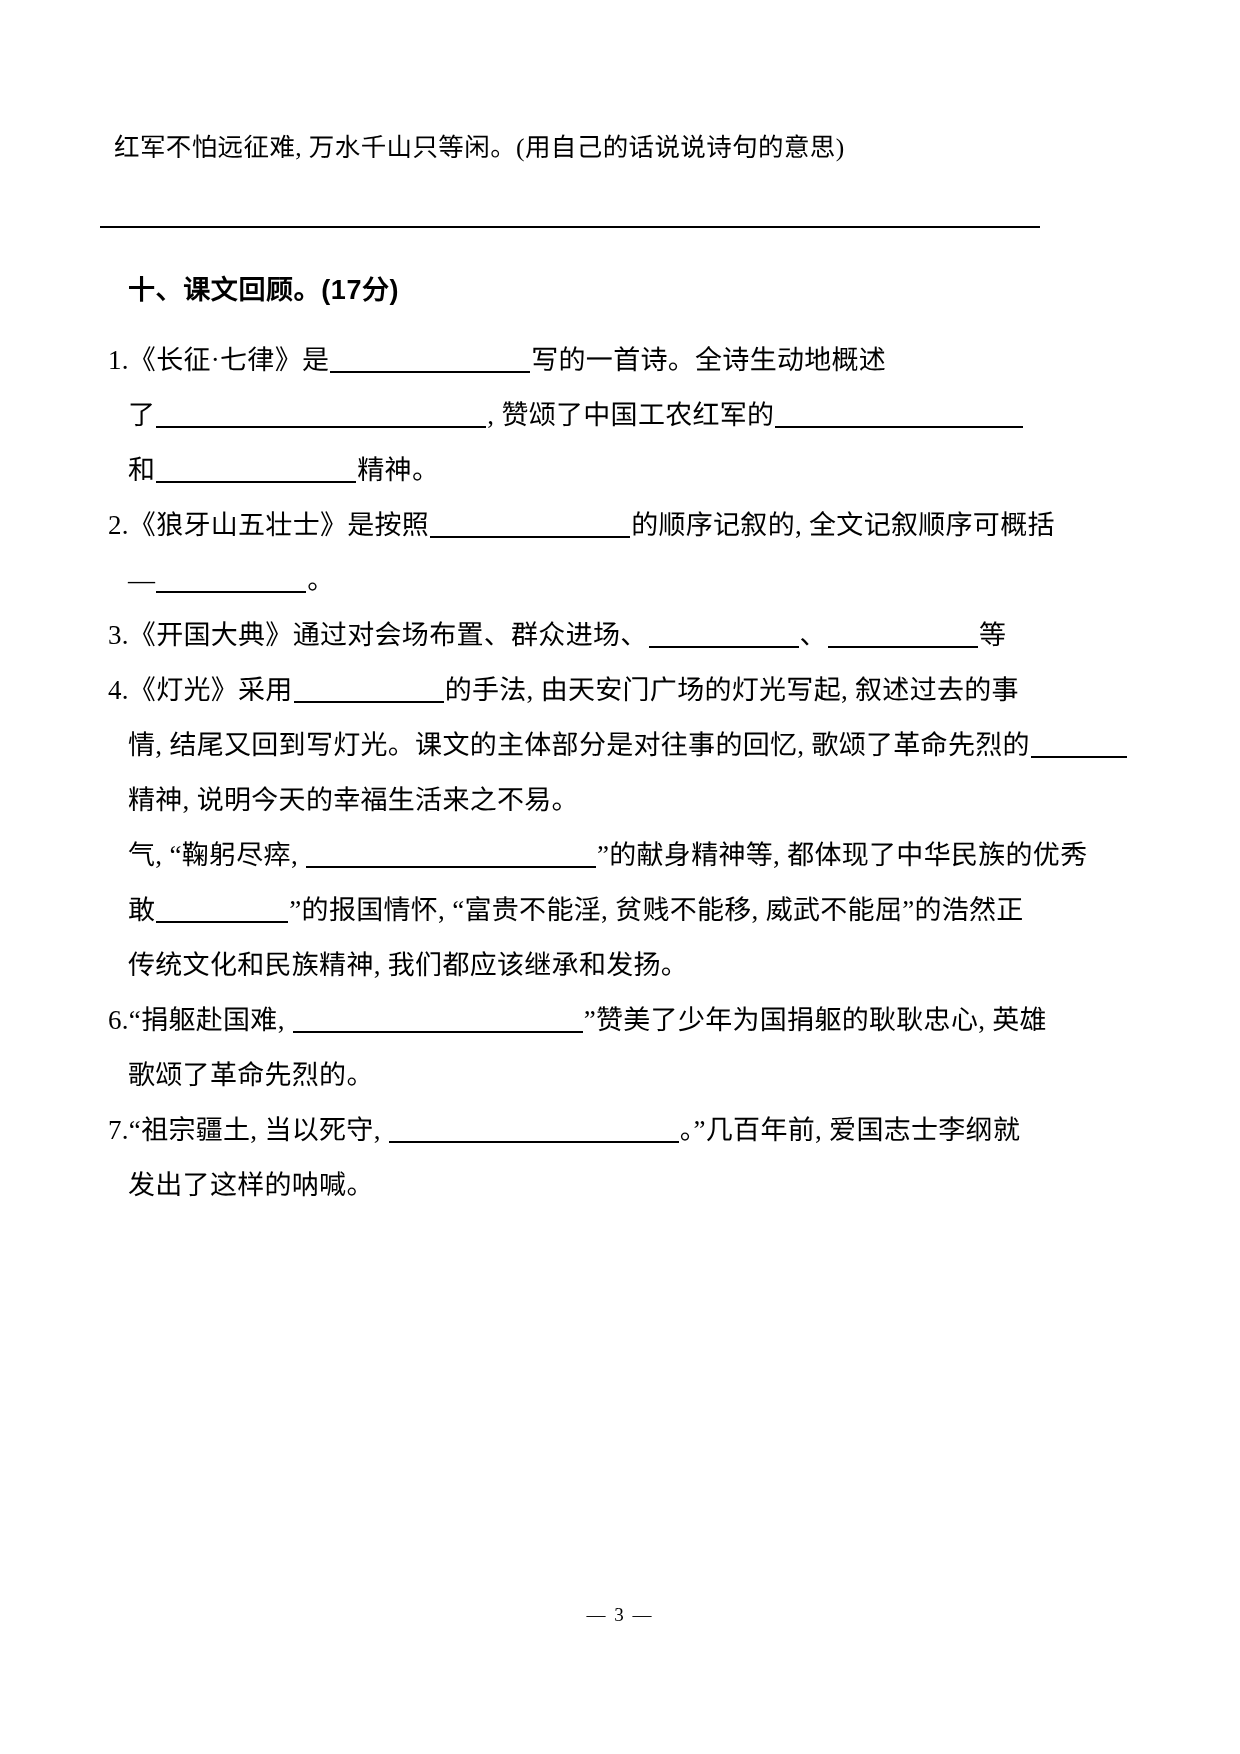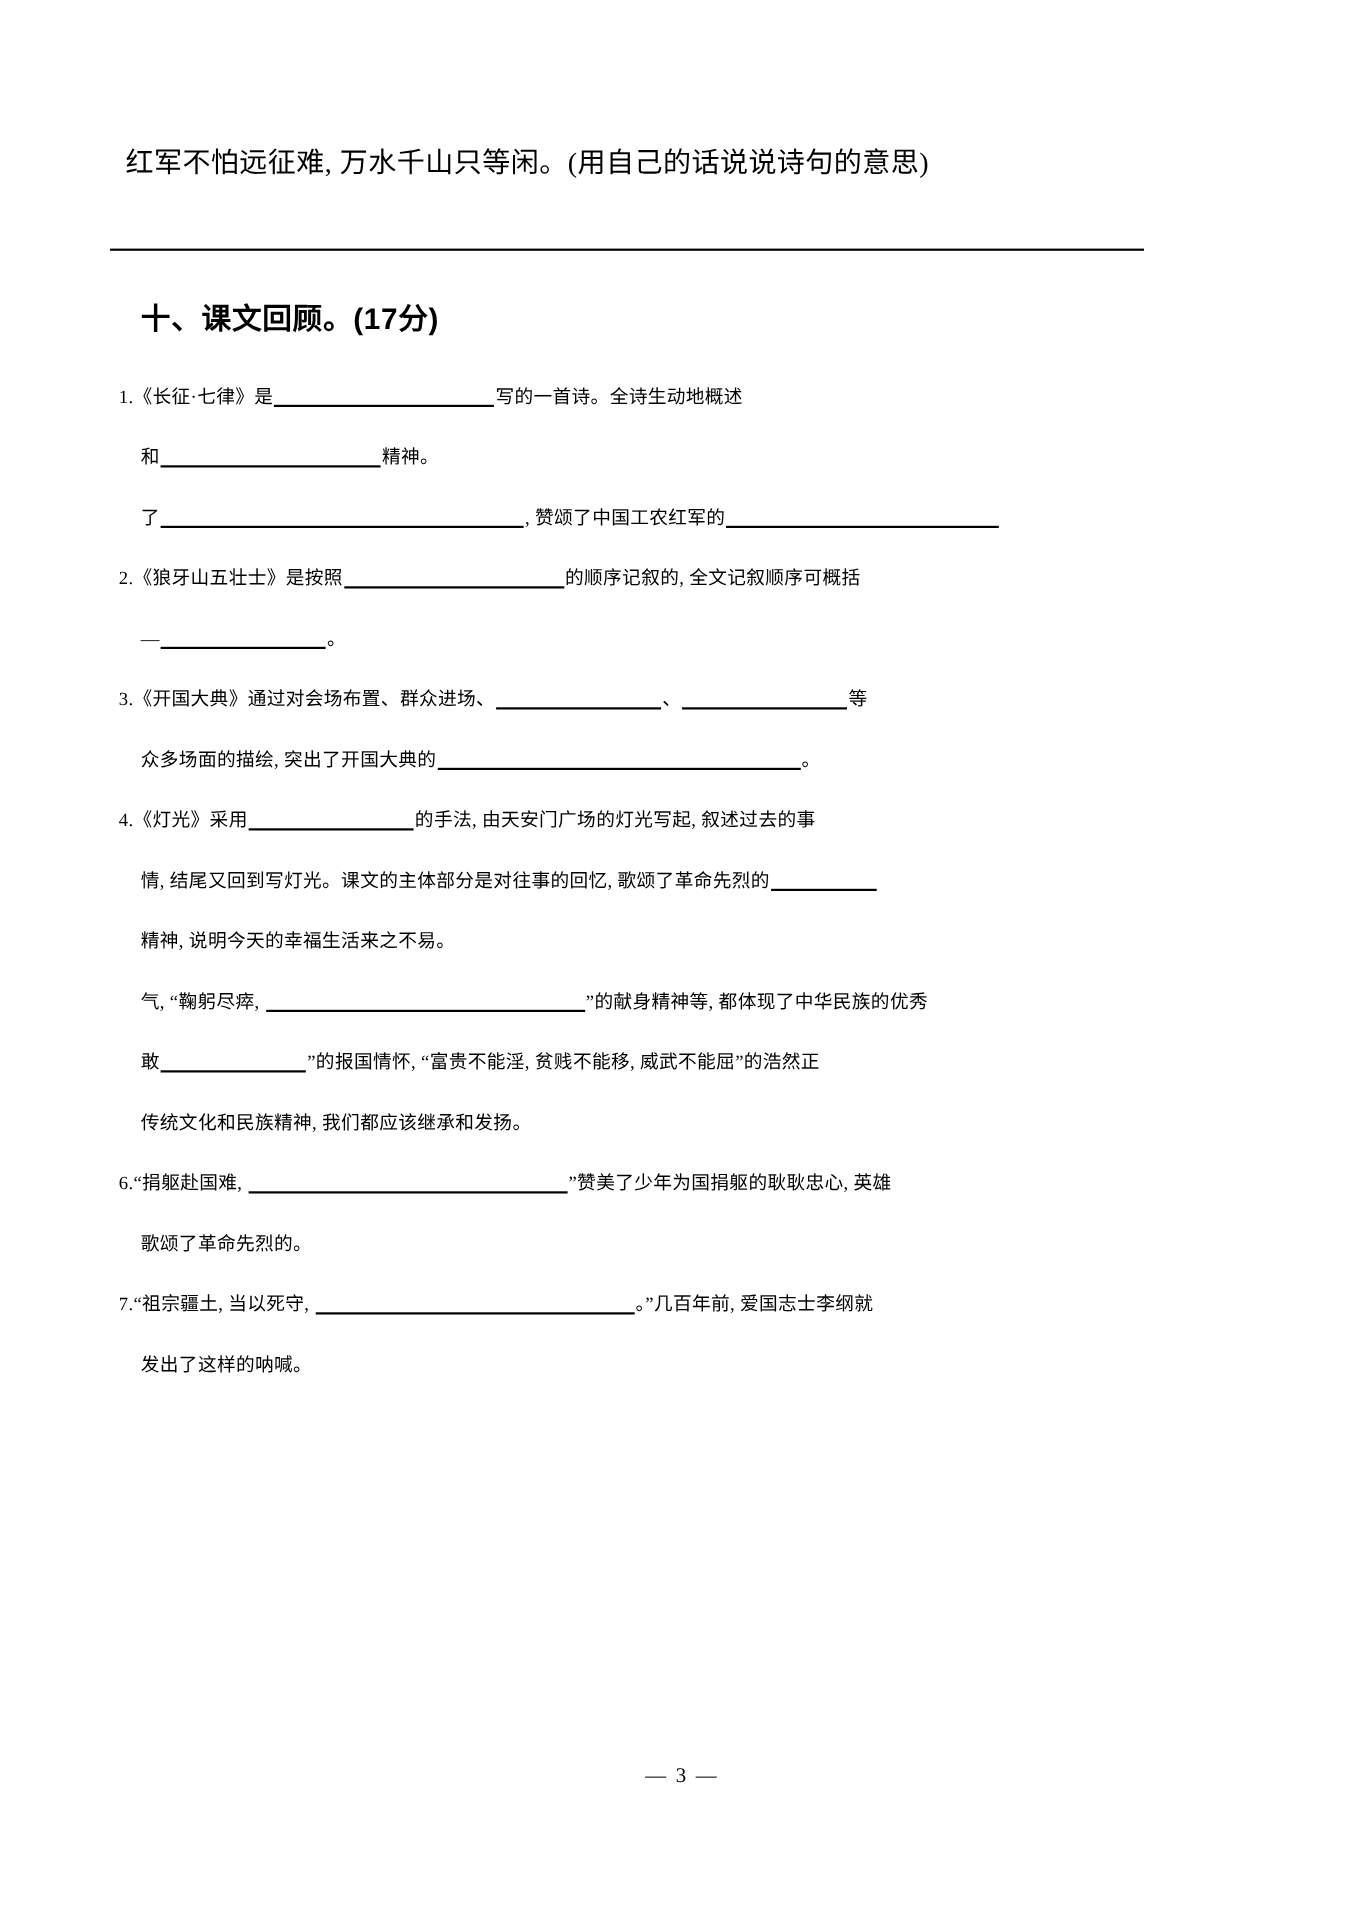--- a/index.html
+++ b/index.html
@@ -41,21 +41,21 @@
   
   .section-title {
     font-size: 27px;
     font-weight: bold;
     letter-spacing: 0.6px;
     margin: 40px 0 26px 28px;
     font-family: "Liberation Sans", "DejaVu Sans", sans-serif;
   }
   
   .q {
-    font-size: 17px;
+    font-size: 27px;
     line-height: 1.0;
     margin: 0 0 0 0;
   }
   .ln {
     white-space: nowrap;
     letter-spacing: 0.3px;
     height: 55px;
     line-height: 55px;
     overflow: visible;
   }
@@ -97,30 +97,29 @@
 
   <p class="carry-q">红军不怕远征难, 万水千山只等闲。(用自己的话说说诗句的意思)</p>
 
   <hr class="rule">
 
   <h2 class="section-title">十、课文回顾。(17分)</h2>
 
   <div id="question-list">
       <div class="q">
         <div class="ln lead"><span>1.《长征·七律》是</span><span class="blank b-lg"></span><span>写的一首诗。全诗生动地概述</span></div>
+        <div class="ln cont"><span>了</span><span class="blank b-3xl"></span><span>, 赞颂了中国工农红军的</span><span class="blank b-xl"></span></div>
         <div class="ln cont"><span>和</span><span class="blank b-lg"></span><span>精神。</span></div>
-        <div class="ln cont"><span>了</span><span class="blank b-3xl"></span><span>, 赞颂了中国工农红军的</span><span class="blank b-xl"></span></div>
       </div>
       <div class="q">
         <div class="ln lead"><span>2.《狼牙山五壮士》是按照</span><span class="blank b-lg"></span><span>的顺序记叙的, 全文记叙顺序可概括</span></div>
         <div class="ln cont"><span>—</span><span class="blank b-md"></span><span>。</span></div>
       </div>
       <div class="q">
         <div class="ln lead"><span>3.《开国大典》通过对会场布置、群众进场、</span><span class="blank b-md"></span><span>、</span><span class="blank b-md"></span><span>等</span></div>
-        <div class="ln cont"><span>众多场面的描绘, 突出了开国大典的</span><span class="blank b-3xl"></span><span>。</span></div>
       </div>
       <div class="q">
         <div class="ln lead"><span>4.《灯光》采用</span><span class="blank b-md"></span><span>的手法, 由天安门广场的灯光写起, 叙述过去的事</span></div>
         <div class="ln cont"><span>情, 结尾又回到写灯光。课文的主体部分是对往事的回忆, 歌颂了革命先烈的</span><span class="blank b-xs"></span></div>
         <div class="ln cont"><span>精神, 说明今天的幸福生活来之不易。</span></div>
       </div>
       <div class="q">
         <div class="ln cont"><span>气, “鞠躬尽瘁, </span><span class="blank b-2xl"></span><span>”的献身精神等, 都体现了中华民族的优秀</span></div>
         <div class="ln cont"><span>敢</span><span class="blank b-sm"></span><span>”的报国情怀, “富贵不能淫, 贫贱不能移, 威武不能屈”的浩然正</span></div>
         <div class="ln cont"><span>传统文化和民族精神, 我们都应该继承和发扬。</span></div>

